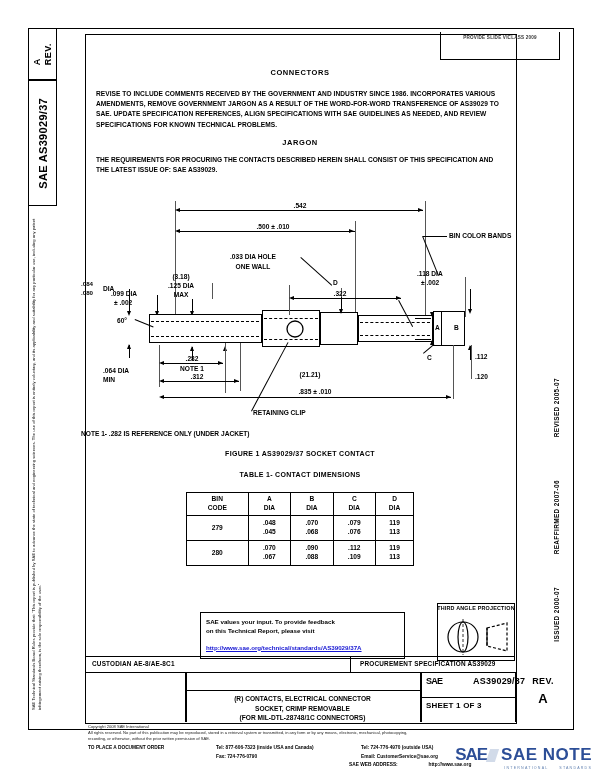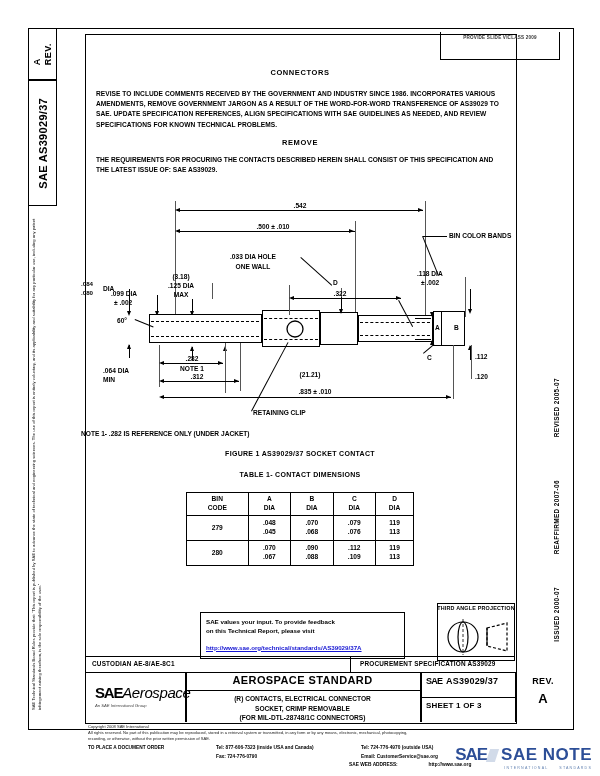--- a/index.html
+++ b/index.html
@@ -91,21 +91,21 @@
   .as-title{position:absolute;left:185px;top:674px;width:235px;text-align:center;font-size:11px;font-weight:bold;letter-spacing:.4px;}
   .as-sub{position:absolute;left:185px;top:694px;width:235px;text-align:center;font-size:6.6px;font-weight:bold;line-height:1.45;}
 
   .sae-logo{position:absolute;left:95px;top:684px;width:88px;}
   .sae-mark{font-size:15px;font-weight:bold;letter-spacing:-1.2px;font-family:"Liberation Sans",sans-serif;}
   .sae-aero{font-size:15px;font-style:italic;letter-spacing:-.4px;}
   .sae-sub{font-size:4.2px;font-style:italic;color:#444;margin-top:1px;}
 
   .docnum{position:absolute;left:426px;top:676px;width:84px;display:flex;align-items:center;gap:4px;}
   .docnum .m{font-size:9px;font-weight:bold;letter-spacing:-.8px;}
-  .docnum .n{font-size:9px;font-weight:bold;letter-spacing:.2px;}
+  .docnum .n{font-size:9px;font-weight:bold;letter-spacing:.2px;margin-left:27px;}
   .sheet{position:absolute;left:426px;top:701px;font-size:8px;font-weight:bold;letter-spacing:.2px;}
   .revcell{position:absolute;left:518px;top:676px;width:50px;text-align:center;}
   .revcell .rl{font-size:9px;font-weight:bold;letter-spacing:.3px;}
   .revcell .rv{font-size:13px;font-weight:bold;margin-top:5px;}
   .tb-v3{position:absolute;left:515px;top:672px;width:1.5px;height:50px;background:#000;}
 
   
   .cr{position:absolute;left:88px;top:724px;width:420px;}
   .cr .c1{font-size:4.1px;line-height:1.5;color:#222;}
   .cr-cols{display:flex;gap:10px;}
@@ -150,21 +150,21 @@
   <div class="date-row" style="top:365px;height:85px;">
     <span>REVISED 2005-07</span>
   </div>
 
   <div class="hdr-box">
     <div>PROVIDE SLIDE VICLASS 2009</div>
   </div>
 
   <div class="rationale-title">CONNECTORS</div>
   <div class="rationale-body">REVISE TO INCLUDE COMMENTS RECEIVED BY THE GOVERNMENT AND INDUSTRY SINCE 1986. INCORPORATES VARIOUS AMENDMENTS, REMOVE GOVERNMENT JARGON AS A RESULT OF THE WORD-FOR-WORD TRANSFERENCE OF AS39029 TO SAE. UPDATE SPECIFICATION REFERENCES, ALIGN SPECIFICATIONS WITH SAE GUIDELINES AS NEEDED, AND REVIEW SPECIFICATIONS FOR KNOWN TECHNICAL PROBLEMS.</div>
-  <div class="notice-title">REMOVE</div>
+  <div class="notice-title">JARGON</div>
   <div class="notice-body">THE REQUIREMENTS FOR PROCURING THE CONTACTS DESCRIBED HEREIN SHALL CONSIST OF THIS SPECIFICATION AND THE LATEST ISSUE OF: SAE AS39029.</div>
 
   <div class="draw">
 
     <div class="ext" style="left:90px;top:16px;height:120px;"></div>
     <div class="ext" style="left:340px;top:16px;height:120px;"></div>
     <div class="dim-line" style="left:92px;top:25px;width:246px;"></div>
     <div class="arrow-l" style="left:90px;top:22.5px;"></div>
     <div class="arrow-r" style="left:333px;top:22.5px;"></div>
     <div class="dlabel ctr" style="left:185px;top:17px;width:60px;">.542</div>
@@ -387,26 +387,21 @@
   <div class="cust">CUSTODIAN  AE-8/AE-8C1</div>
   <div class="procspec">PROCUREMENT SPECIFICATION  AS39029</div>
 
   <div class="tblock"></div>
   <div class="tb-v1"></div>
   <div class="tb-v2"></div>
   <div class="tb-v3"></div>
   <div class="tb-mid-h"></div>
   <div class="tb-r-h"></div>
 
-  <div class="sae-logo">
-    <span class="sae-mark">SAE</span><span class="sae-aero">Aerospace</span>
-    <div class="sae-sub">An SAE International Group</div>
-  </div>
-
-  <div class="as-title">AEROSPACE STANDARD</div>
+
   <div class="as-sub">
     <div>(R) CONTACTS, ELECTRICAL CONNECTOR</div>
     <div>SOCKET, CRIMP REMOVABLE</div>
     <div>(FOR MIL-DTL-28748/1C CONNECTORS)</div>
   </div>
 
   <div class="docnum">
     <span class="m">SAE</span>
     <span class="n">AS39029/37</span>
   </div>

